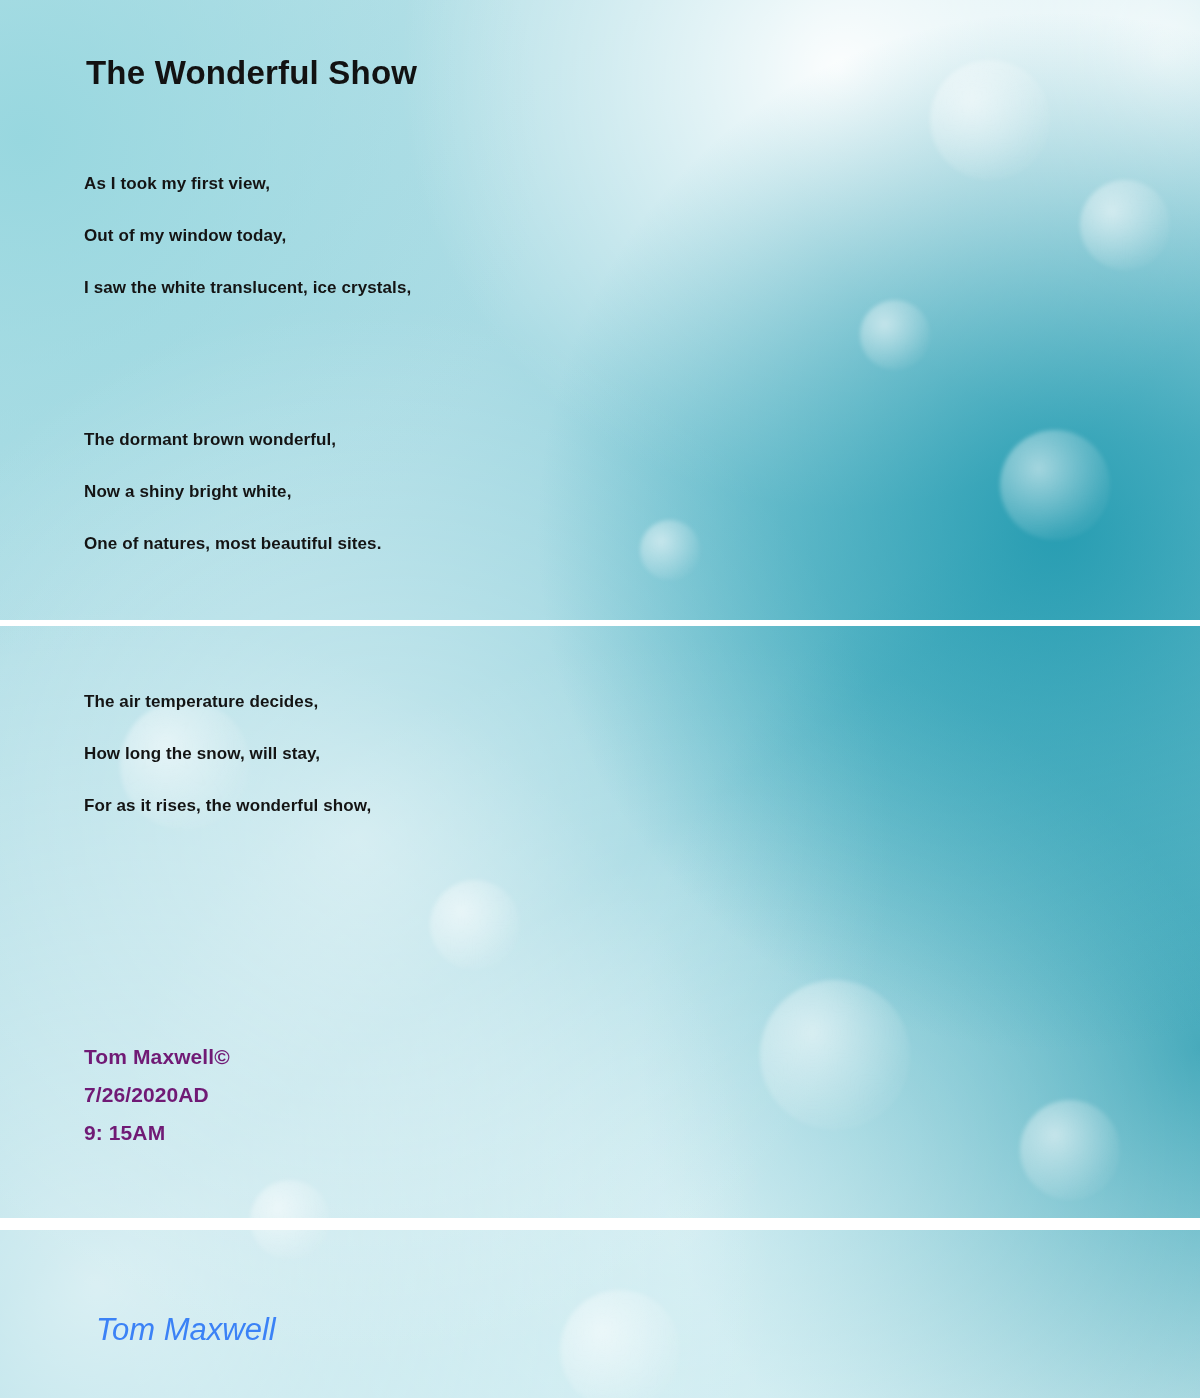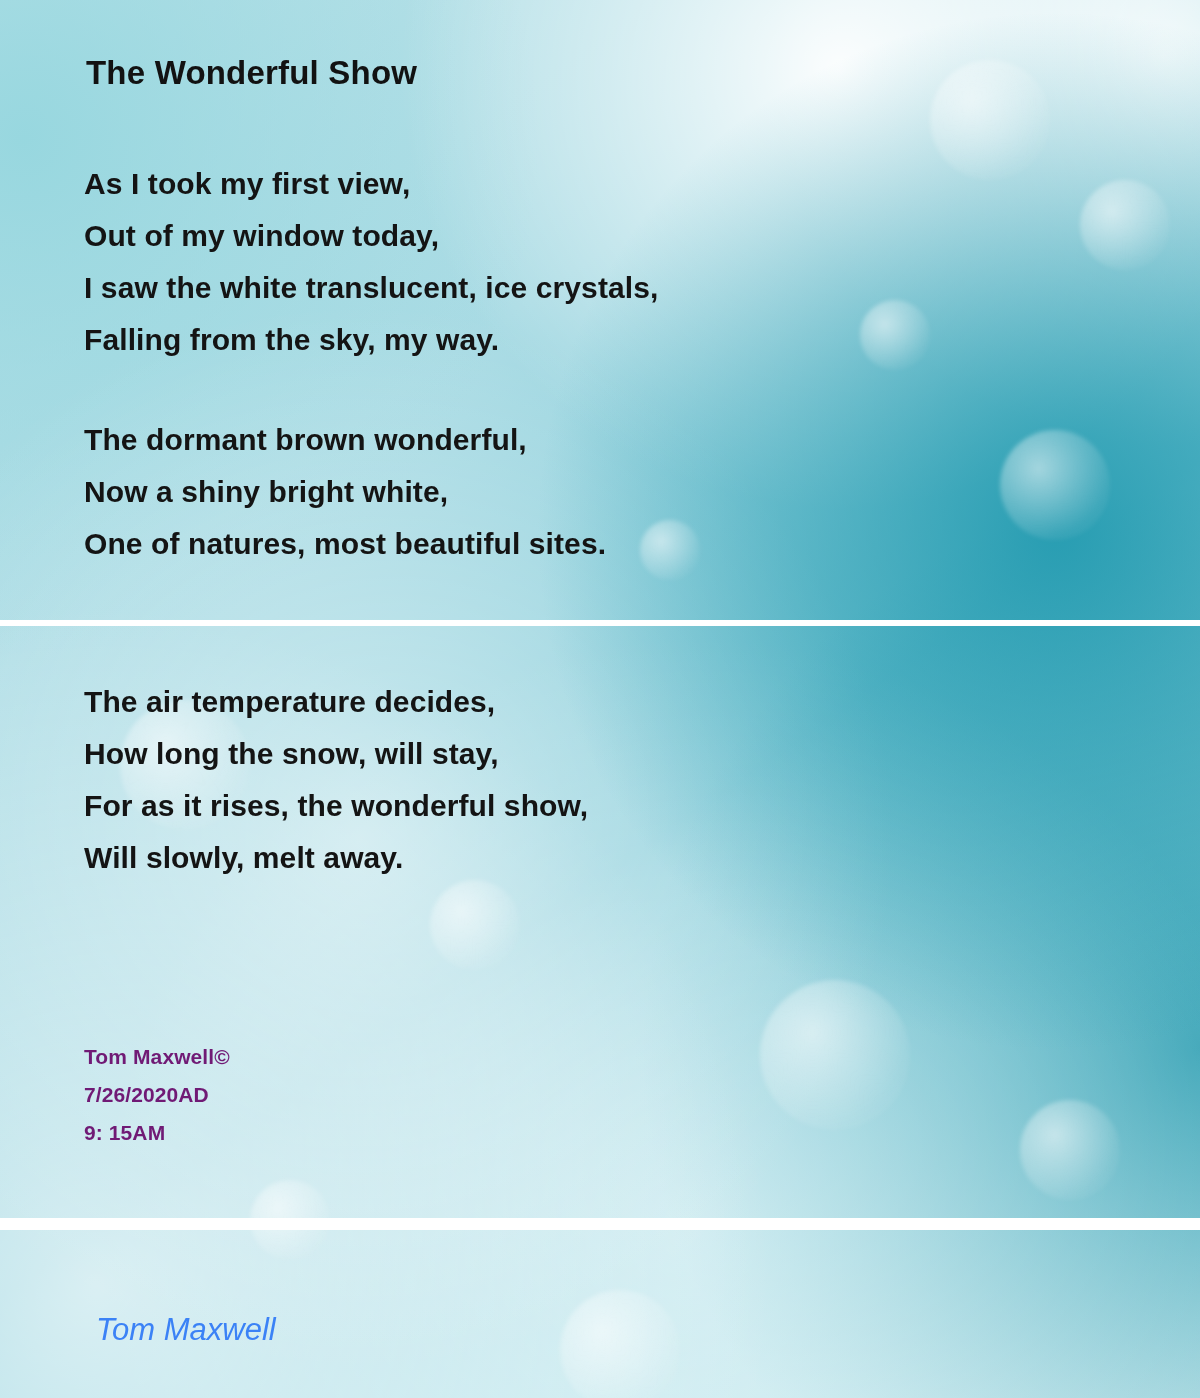--- a/index.html
+++ b/index.html
@@ -94,21 +94,21 @@
     top: 54px;
     font-size: 33px;
     font-weight: bold;
     color: #121212;
     letter-spacing: 0.2px;
   }
 
   .stanza {
     position: absolute;
     left: 68px;
-    font-size: 30px;
+    font-size: 17px;
     font-weight: bold;
     color: #141414;
     line-height: 52px;
     letter-spacing: 0.1px;
   }
 
   #stanza-1 { top: 158px; }
   #stanza-2 { top: 414px; }
   #stanza-3 { top: 676px; }
 
@@ -176,34 +176,32 @@
   </div>
 
   <div class="text-layer">
 
     <div class="poem-title">The Wonderful Show</div>
 
     <div class="stanza" id="stanza-1">
       <div class="poem-line">As I took my first view,</div>
       <div class="poem-line">Out of my window today,</div>
       <div class="poem-line">I saw the white translucent, ice crystals,</div>
-      <div class="poem-line">Falling from the sky, my way.</div>
     </div>
 
     <div class="stanza" id="stanza-2">
       <div class="poem-line">The dormant brown wonderful,</div>
       <div class="poem-line">Now a shiny bright white,</div>
       <div class="poem-line">One of natures, most beautiful sites.</div>
     </div>
 
     <div class="stanza" id="stanza-3">
       <div class="poem-line">The air temperature decides,</div>
       <div class="poem-line">How long the snow, will stay,</div>
       <div class="poem-line">For as it rises, the wonderful show,</div>
-      <div class="poem-line">Will slowly, melt away.</div>
     </div>
 
     <div class="credit" id="credit-block">
       <div>Tom Maxwell©</div>
       <div>7/26/2020AD</div>
       <div>9: 15AM</div>
     </div>
 
     <div class="author-sig">Tom Maxwell</div>
   </div>

